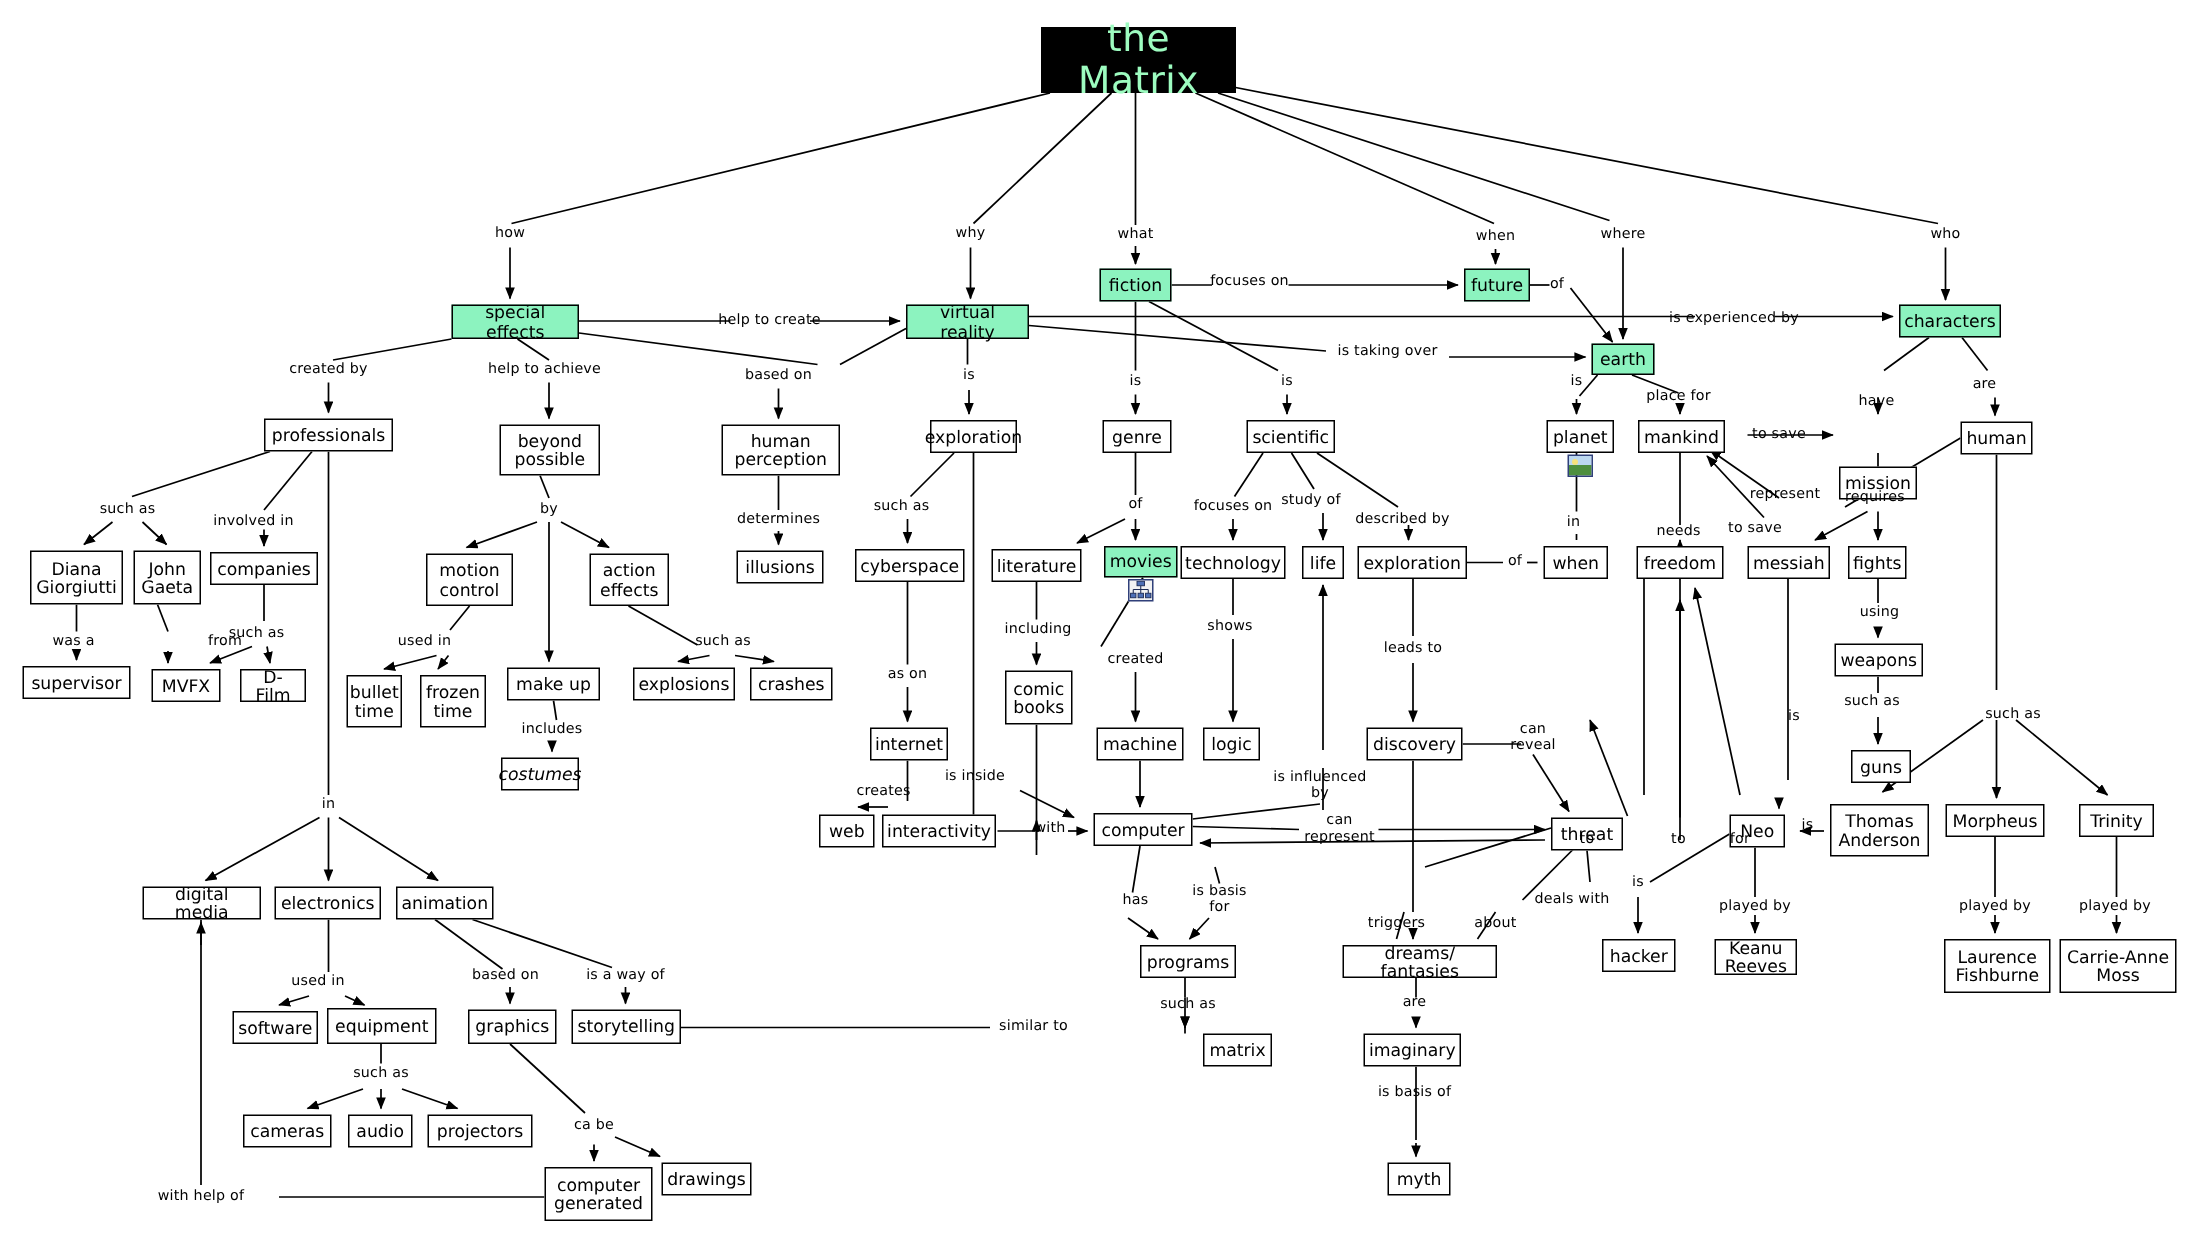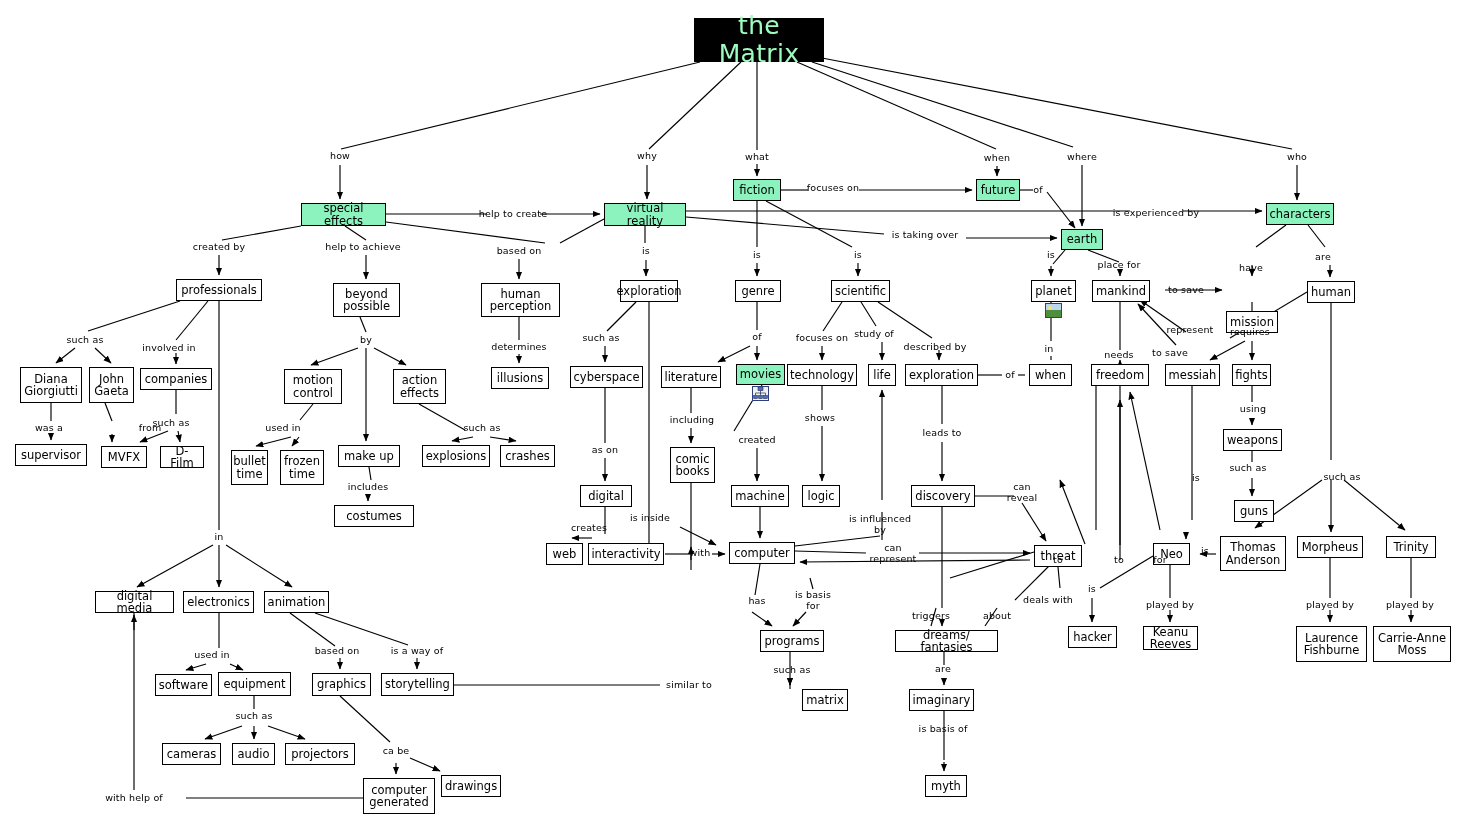--- a/index.html
+++ b/index.html
@@ -291,22 +291,22 @@
     <div class="node" style="left: 231px; top: 450px; width: 37px; height: 35px;"><span>bullet
 time</span></div>
     <div class="node" style="left: 280px; top: 450px; width: 44px; height: 35px;"><span>frozen
 time</span></div>
     <div class="node" style="left: 338px; top: 445px; width: 62px; height: 22px;"><span>make up</span></div>
     <div class="node" style="left: 422px; top: 445px; width: 68px; height: 22px;"><span>explosions</span></div>
     <div class="node" style="left: 500px; top: 445px; width: 55px; height: 22px;"><span>crashes</span></div>
     <div class="node" style="left: 670px; top: 447px; width: 45px; height: 36px;"><span>comic
 books</span></div>
     <div class="node" style="left: 1223px; top: 429px; width: 59px; height: 22px;"><span>weapons</span></div>
-    <div class="node" style="left: 334px; top: 505px; width: 80px; height: 22px;"><span>costumes</span></div>
-    <div class="node" style="left: 580px; top: 485px; width: 52px; height: 22px;"><span>digital</span></div>
+    <div class="node" style="left: 334px; top: 505px; width: 52px; height: 22px; font-style: italic;"><span>costumes</span></div>
+    <div class="node" style="left: 580px; top: 485px; width: 52px; height: 22px;"><span>internet</span></div>
     <div class="node" style="left: 731px; top: 485px; width: 58px; height: 22px;"><span>machine</span></div>
     <div class="node" style="left: 802px; top: 485px; width: 38px; height: 22px;"><span>logic</span></div>
     <div class="node" style="left: 911px; top: 485px; width: 64px; height: 22px;"><span>discovery</span></div>
     <div class="node" style="left: 1234px; top: 500px; width: 40px; height: 22px;"><span>guns</span></div>
     <div class="node" style="left: 546px; top: 543px; width: 37px; height: 22px;"><span>web</span></div>
     <div class="node" style="left: 588px; top: 543px; width: 76px; height: 22px;"><span>interactivity</span></div>
     <div class="node" style="left: 729px; top: 542px; width: 66px; height: 22px;"><span>computer</span></div>
     <div class="node" style="left: 1034px; top: 545px; width: 48px; height: 22px;"><span>threat</span></div>
     <div class="node" style="left: 1153px; top: 543px; width: 37px; height: 22px;"><span>Neo</span></div>
     <div class="node" style="left: 1220px; top: 536px; width: 66px; height: 35px;"><span>Thomas

